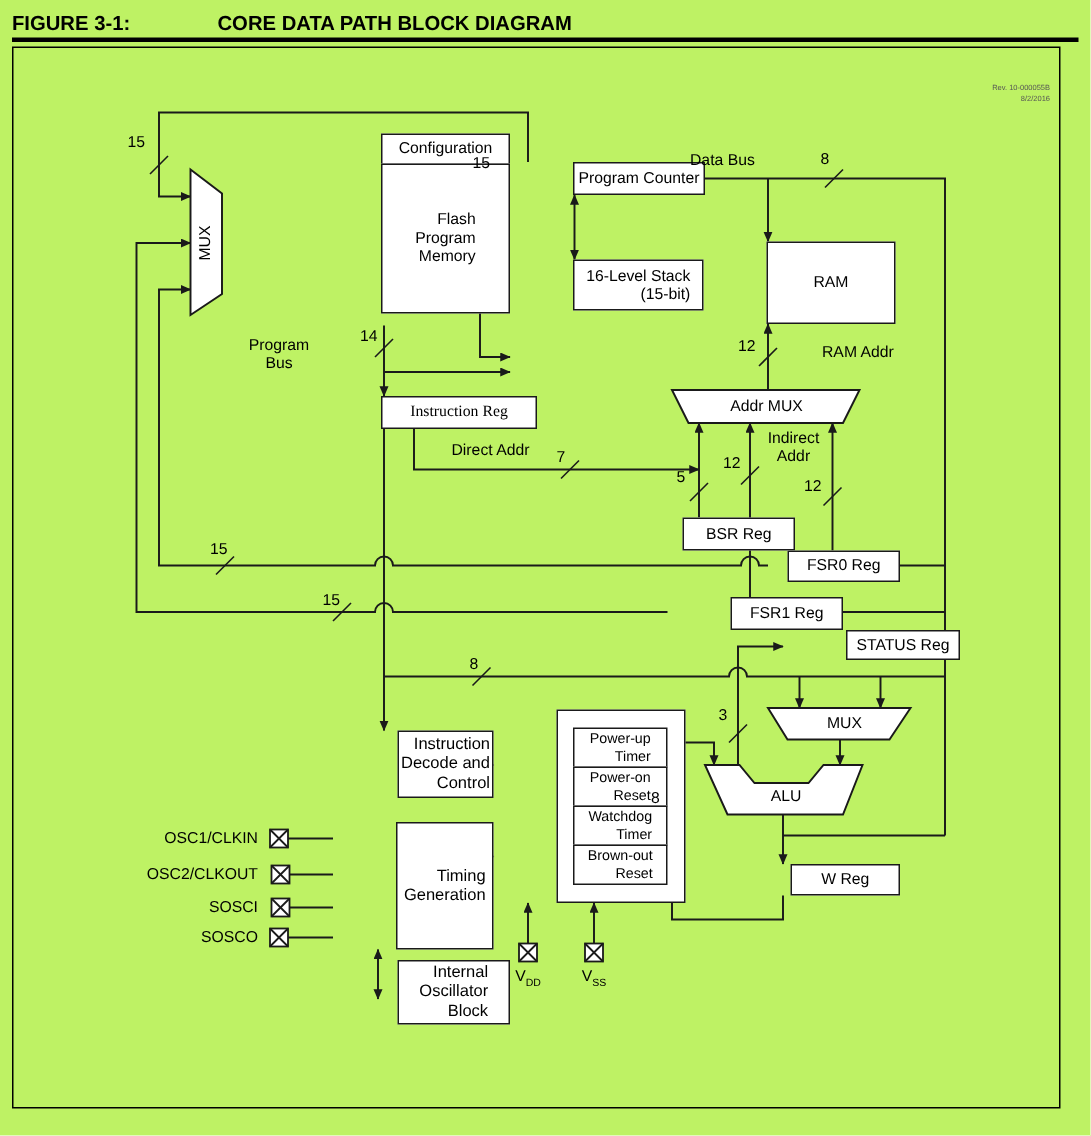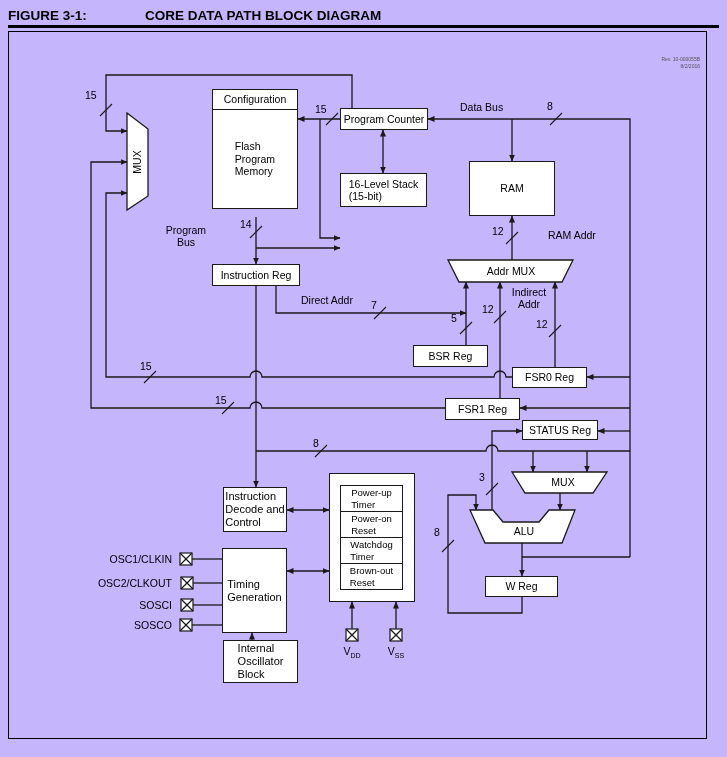--- a/index.html
+++ b/index.html
@@ -1,27 +1,27 @@
 <!DOCTYPE html>
 <html><head>
 <meta charset="utf-8">
 <style>
   html,body{margin:0;padding:0;background:#fff;}
-  #page{position:relative;width:727px;height:757px;background:#c4b5fd;
+  #page{position:relative;width:727px;height:757px;background:#bef264;
         font-family:"Liberation Sans",sans-serif;color:#000;overflow:hidden;}
   .title-label{position:absolute;left:8px;top:8px;font-size:13.5px;font-weight:bold;}
   .title-text{position:absolute;left:145px;top:8px;font-size:13.5px;font-weight:bold;}
   .title-rule{position:absolute;left:8px;top:25px;width:711px;height:2.5px;background:#000;}
   .frame{position:absolute;left:8px;top:31px;width:697px;height:706px;border:1.4px solid #000;}
   .rev{position:absolute;left:600px;top:56px;width:100px;text-align:right;font-size:5px;
        line-height:1.4;color:#555;white-space:pre-line;}
   svg.wires{position:absolute;left:0;top:0;}
   .box{position:absolute;border:1.3px solid #1a1a1a;background:#fff;display:flex;
-       align-items:center;justify-content:center;text-align:left;
-       font-size:10.5px;line-height:1.18;white-space:pre-line;box-sizing:border-box;}
+       align-items:center;justify-content:center;text-align:right;
+       font-size:10.5px;line-height:1.18;white-space:pre-line;box-sizing:border-box;margin-left:42px;}
   .box.small{font-size:11px;}
   .box.tiny{font-size:9.5px;}
   .lbl{position:absolute;font-size:10.5px;white-space:pre-line;line-height:1.15;}
   .lbl.center{text-align:center;}
   .lbl.right{text-align:right;}
   .shape-lbl{position:absolute;font-size:10.5px;transform:translate(-50%,-50%);}
   .shape-lbl.rot{transform:translate(-50%,-50%) rotate(-90deg);}
   sub{font-size:7px;}
 </style>
 </head>
@@ -165,23 +165,23 @@
   </svg>
 
   <div class="box" style="left:212px;top:89px;width:86px;height:21px;">Configuration</div>
   <div class="box" style="left:212px;top:109px;width:86px;height:100px;">Flash
 Program
 Memory</div>
   <div class="box" style="left:340px;top:108px;width:88px;height:22px;">Program Counter</div>
   <div class="box" style="left:340px;top:173px;width:87px;height:34px;">16-Level Stack
 (15-bit)</div>
   <div class="box" style="left:469px;top:161px;width:86px;height:55px;">RAM</div>
-  <div class="box" style="left:212px;top:264px;width:88px;height:22px;">Instruction Reg</div>
+  <div class="box" style="left:212px;top:264px;width:104px;height:22px;font-family:Liberation Serif, serif;">Instruction Reg</div>
   <div class="box" style="left:413px;top:345px;width:75px;height:22px;">BSR Reg</div>
-  <div class="box" style="left:512px;top:367px;width:75px;height:21px;">FSR0 Reg</div>
+  <div class="box" style="left:483px;top:367px;width:75px;height:21px;">FSR0 Reg</div>
   <div class="box" style="left:445px;top:398px;width:75px;height:22px;">FSR1 Reg</div>
   <div class="box" style="left:522px;top:420px;width:76px;height:20px;">STATUS Reg</div>
   <div class="box" style="left:485px;top:576px;width:73px;height:21px;">W Reg</div>
   <div class="box small" style="left:223px;top:487px;width:64px;height:45px;">Instruction
 Decode and
 Control</div>
   <div class="box small" style="left:222px;top:548px;width:65px;height:85px;">Timing
 Generation</div>
   <div class="box small" style="left:223px;top:640px;width:75px;height:43px;">Internal
 Oscillator

